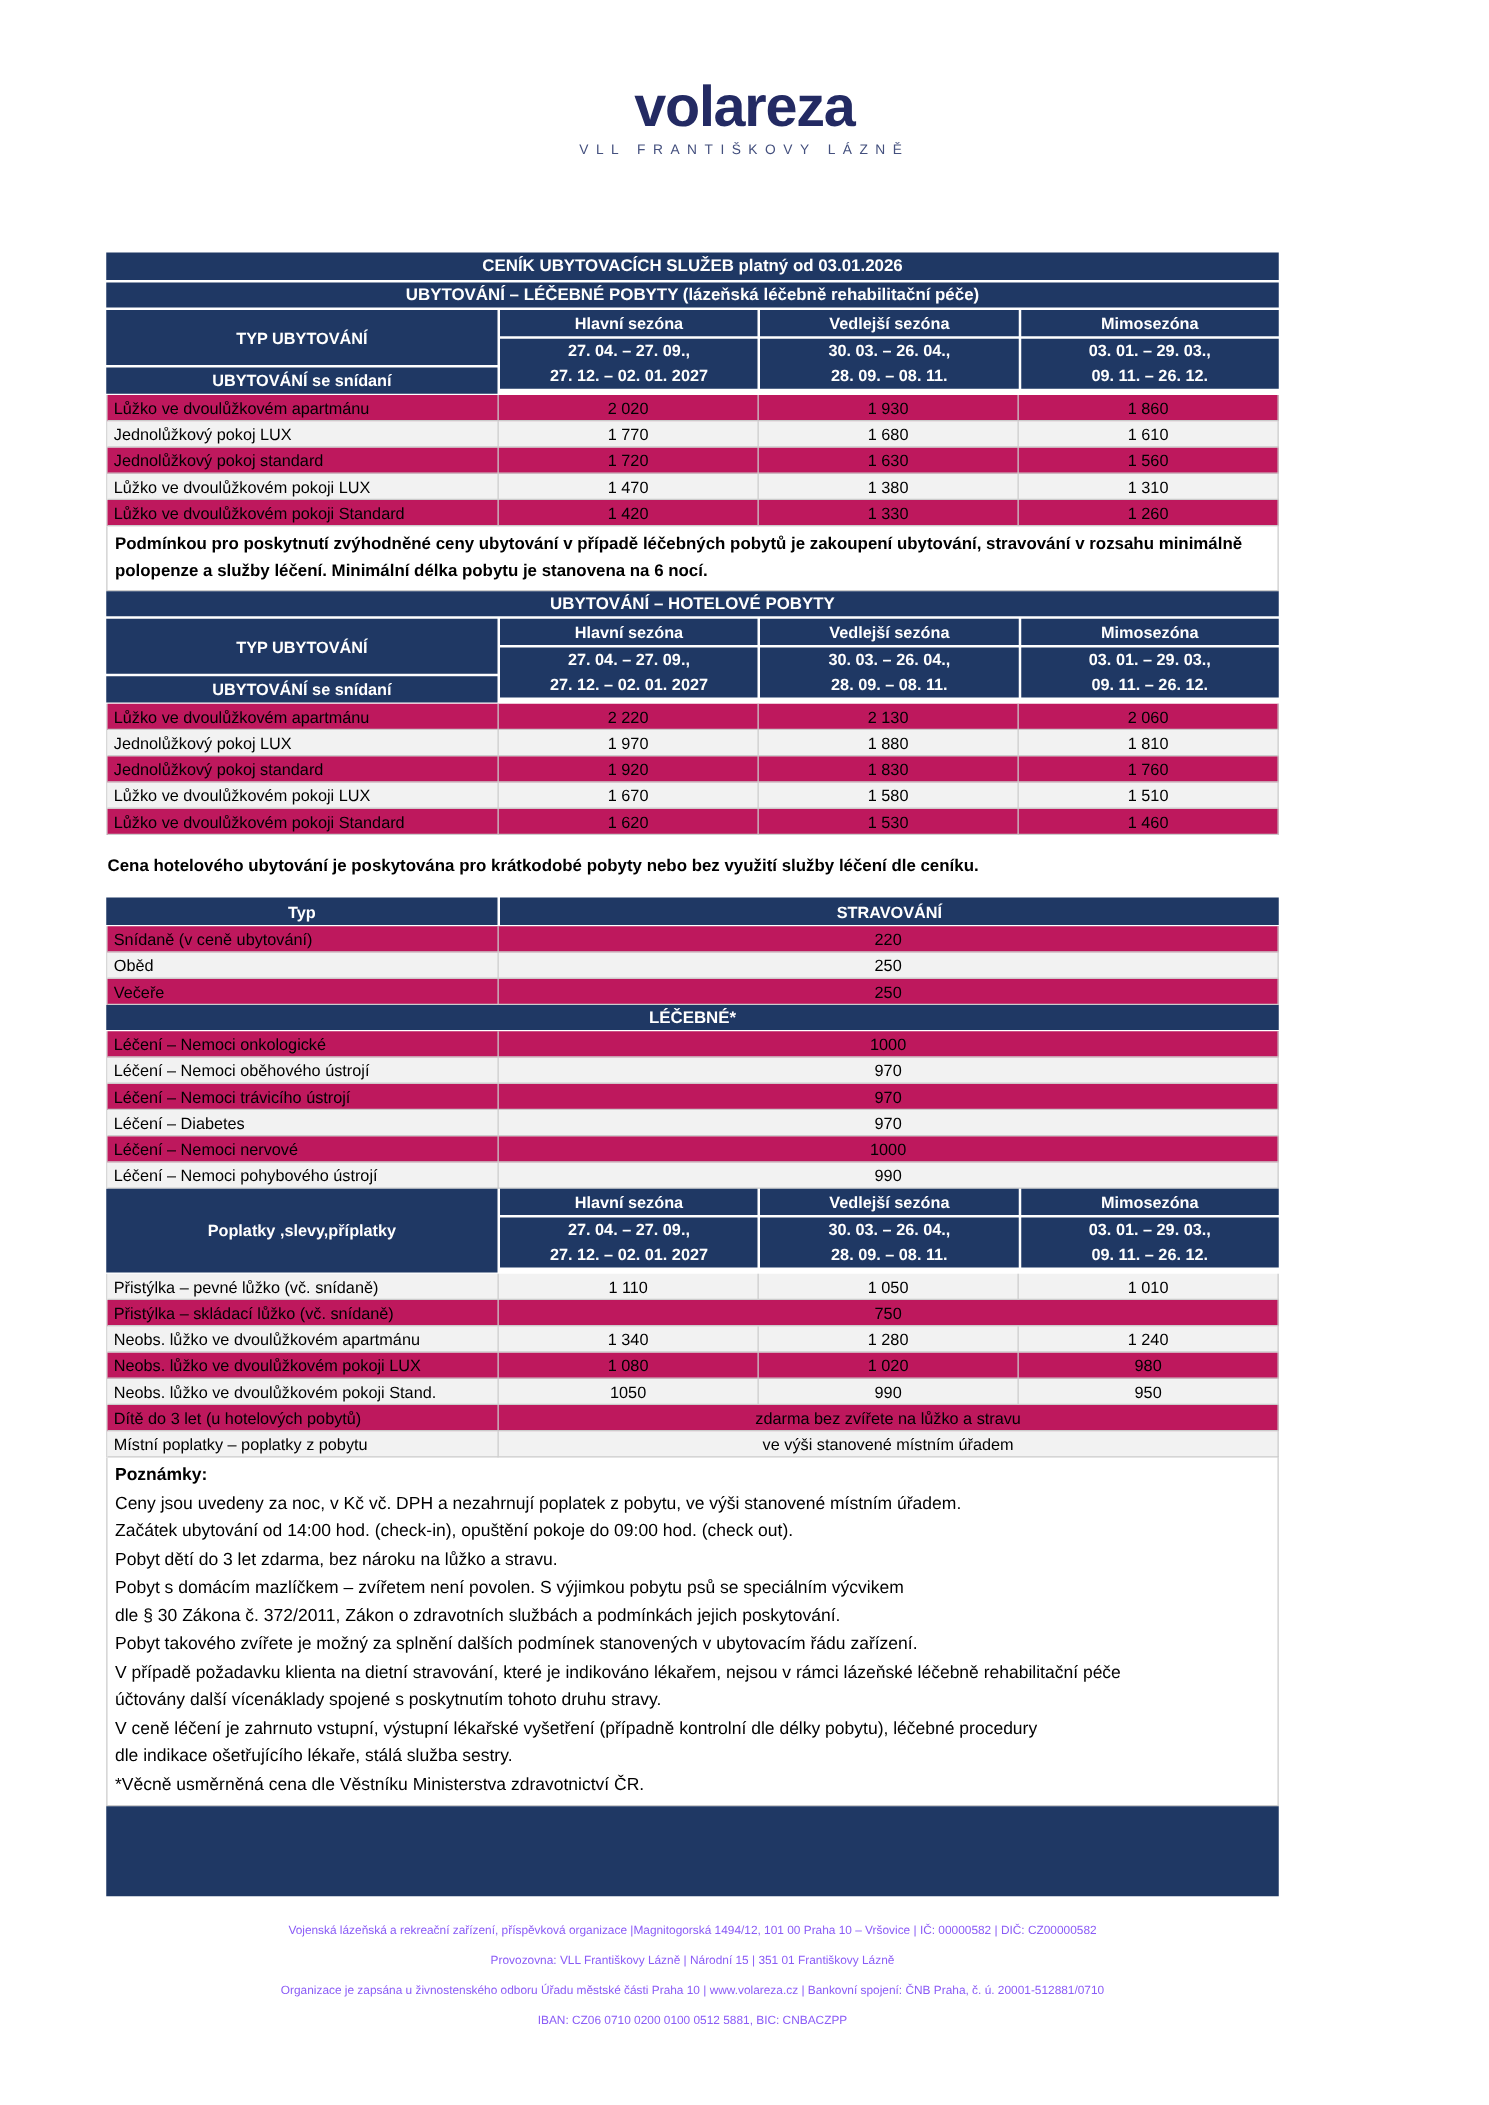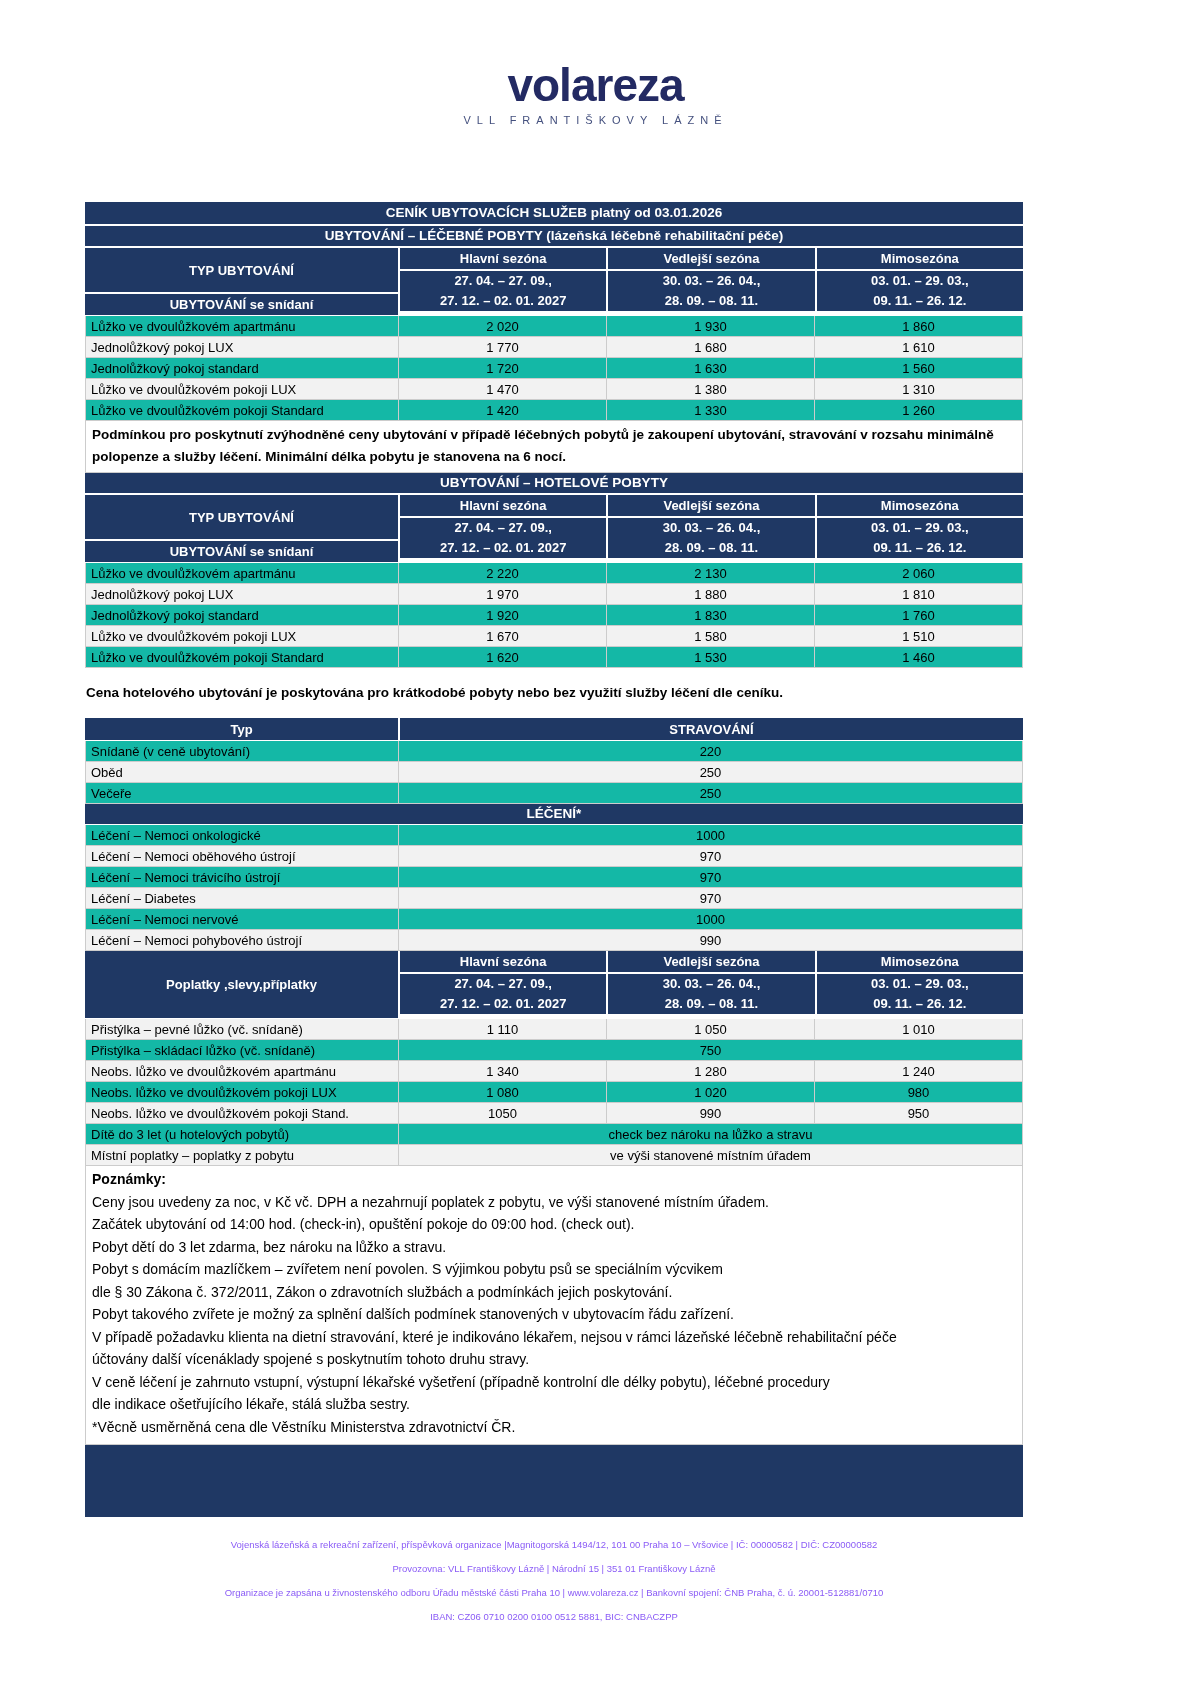--- a/index.html
+++ b/index.html
@@ -44,21 +44,21 @@
   .sh-left .typ-merged{height:67px;}
   .sh-left .sub{height:21px;}
   .sh-col{display:flex;flex-direction:column;gap:2px;}
   .sh-col .sname{height:21px;}
   .sh-col .dates{height:40px;flex-direction:column;line-height:20px;}
 
   
   .tbody{border-left:1px solid #cccccc;}
   .trow{
     display:grid;grid-template-columns:313px 1fr 1fr 1fr;
-    height:21px;line-height:21px;font-size:13px;background:#14b8a6;
+    height:21px;line-height:21px;font-size:13px;background:#be185d;
   }
   .trow.shade{background:#f2f2f2;}
   .trow .cell{
     border-right:1px solid #cccccc;border-bottom:1px solid #cccccc;
     overflow:hidden;white-space:nowrap;
   }
   .trow .label{padding-left:5px;}
   .trow .val{text-align:center;}
   .trow .span3{grid-column:2/5;text-align:center;}
   .trow2{grid-template-columns:313px 1fr;}
@@ -250,21 +250,21 @@
         <div class="trow trow2 shade">
           <div class="cell label">Oběd</div>
           <div class="cell val">250</div>
         </div>
         <div class="trow trow2">
           <div class="cell label">Večeře</div>
           <div class="cell val">250</div>
         </div>
       </div>
 
-    <div class="bar section" style="margin-bottom:1px;">LÉČENÍ*</div>
+    <div class="bar section" style="margin-bottom:1px;">LÉČEBNÉ*</div>
     <div id="leceni-body" class="tbody">
         <div class="trow trow2">
           <div class="cell label">Léčení – Nemoci onkologické</div>
           <div class="cell val">1000</div>
         </div>
         <div class="trow trow2 shade">
           <div class="cell label">Léčení – Nemoci oběhového ústrojí</div>
           <div class="cell val">970</div>
         </div>
         <div class="trow trow2">
@@ -335,21 +335,21 @@
           <div class="cell val">980</div>
         </div>
         <div class="trow shade">
           <div class="cell label">Neobs. lůžko ve dvoulůžkovém pokoji Stand.</div>
           <div class="cell val">1050</div>
           <div class="cell val">990</div>
           <div class="cell val">950</div>
         </div>
         <div class="trow">
           <div class="cell label">Dítě do 3 let (u hotelových pobytů)</div>
-          <div class="cell val span3">check bez nároku na lůžko a stravu</div>
+          <div class="cell val span3">zdarma bez zvířete na lůžko a stravu</div>
         </div>
         <div class="trow shade">
           <div class="cell label">Místní poplatky – poplatky z pobytu</div>
           <div class="cell val span3">ve výši stanovené místním úřadem</div>
         </div>
       </div>
 
     <div class="poznamky">
       <div class="pz-title">Poznámky:</div>
       <div id="poznamky-lines">

